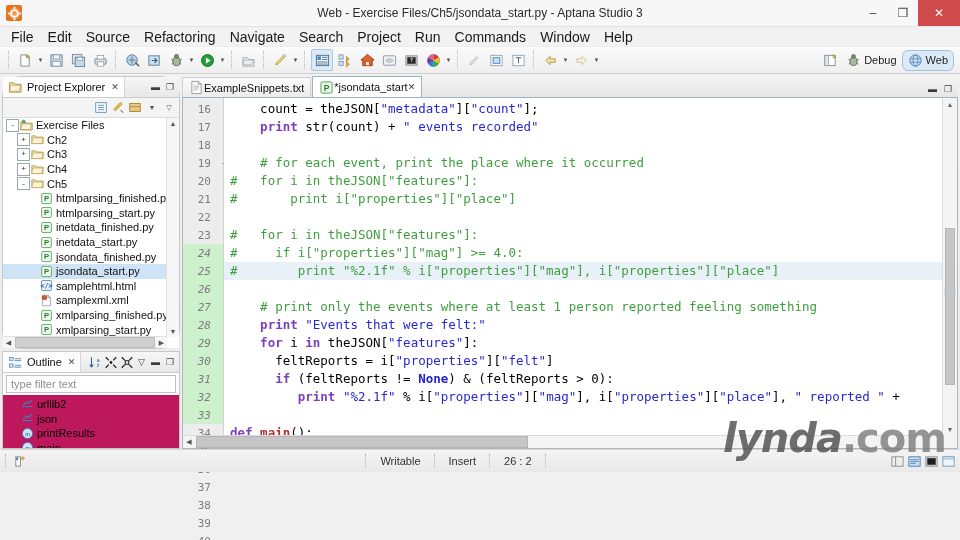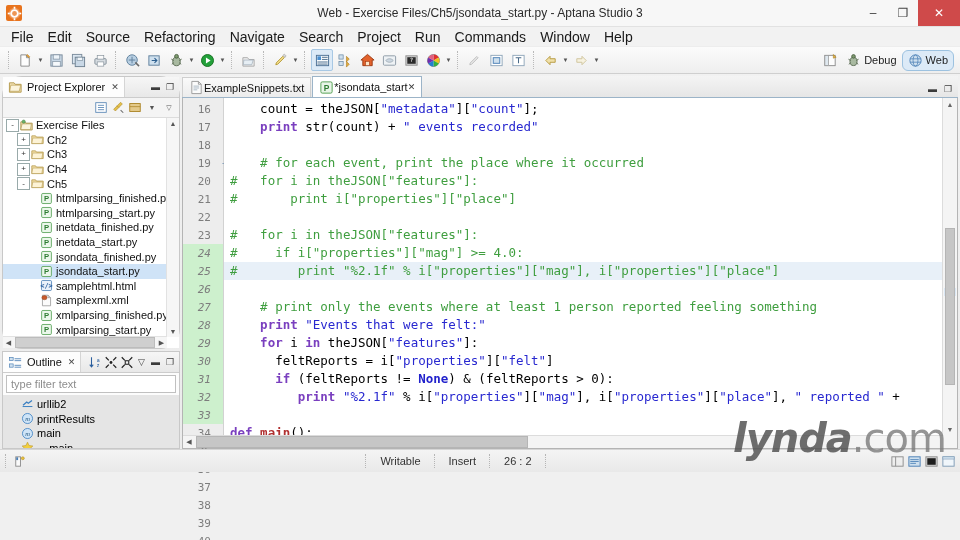--- a/index.html
+++ b/index.html
@@ -195,21 +195,21 @@
     margin: 2px 3px;
     height: 16px;
     border: 1px solid #c0c0c0;
     background: #fff;
     display: flex; align-items: center;
     padding-left: 4px;
     color: #8d8d8d;
     font-size: 11px;
     flex: 0 0 16px;
   }
-  .outline-list { flex: 1 1 auto; background: #e5e5e5; padding-top: 2px; overflow: hidden; text-align: right; }
+  .outline-list { flex: 1 1 auto; background: #be185d; padding-top: 2px; overflow: hidden; text-align: right; }
   .orow { display: flex; align-items: center; height: 14.5px; padding-left: 18px; white-space: nowrap; }
 
   
   .editor-area {
     flex: 1 1 auto;
     display: flex; flex-direction: column;
     min-width: 0; min-height: 0;
   }
   .editor-tabbar {
     height: 21px;
@@ -327,21 +327,21 @@
     position: absolute;
     right: 14px; bottom: 14px;
     font-size: 40px;
     letter-spacing: -1px;
     line-height: 1;
     color: #5a5a5a;
     opacity: .82;
     pointer-events: none;
     font-family: "DejaVu Sans", sans-serif;
   }
-  .watermark .lite { color: #7e7e7e; font-weight: normal; }
+  .watermark .lite { color: #7e7e7e; font-weight: bold; }
   .watermark .bold { font-weight: bold; color: #4f4f4f; font-style: italic; }
 </style>
 </head>
 <body>
 
 <div class="app">
 
   <div class="titlebar">
     <div class="app-icon">
       <svg class="ico" viewBox="0 0 16 16" aria-hidden="true">
@@ -803,20 +803,27 @@
           </div>
         </div>
         <div class="filterbox">type filter text</div>
         <div class="outline-list" id="outline-rows">
             <div class="orow">
               <span class="ficon"><svg width="13" height="13" viewBox="0 0 16 16">
                   <path d="M2.5 9l4.5-4 2 1.5 4.5-3.5" fill="none" stroke="#3a7fc1" stroke-width="1.6"></path>
                   <path d="M2 10.5h12" stroke="#3a7fc1" stroke-width="1.2"></path>
                 </svg></span>
               <span>urllib2</span>
+            </div>
+            <div class="orow">
+              <span class="ficon"><svg width="13" height="13" viewBox="0 0 16 16">
+                  <path d="M2.5 9l4.5-4 2 1.5 4.5-3.5" fill="none" stroke="#3a7fc1" stroke-width="1.6"></path>
+                  <path d="M2 10.5h12" stroke="#3a7fc1" stroke-width="1.2"></path>
+                </svg></span>
+              <span>json</span>
             </div>
             <div class="orow">
               <span class="ficon"><svg width="13" height="13" viewBox="0 0 16 16">
                   <circle cx="8" cy="8" r="6.2" fill="#cfe4f7" stroke="#3a7fc1"></circle>
                   <text x="8" y="11.2" font-size="8" fill="#22567f" text-anchor="middle" font-family="serif" font-style="italic">m</text>
                 </svg></span>
               <span>printResults</span>
             </div>
             <div class="orow">
               <span class="ficon"><svg width="13" height="13" viewBox="0 0 16 16">

